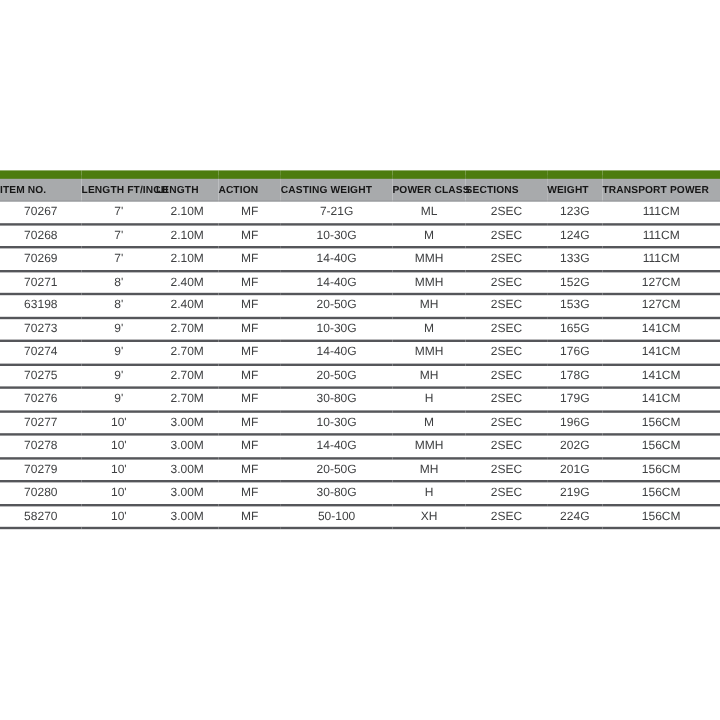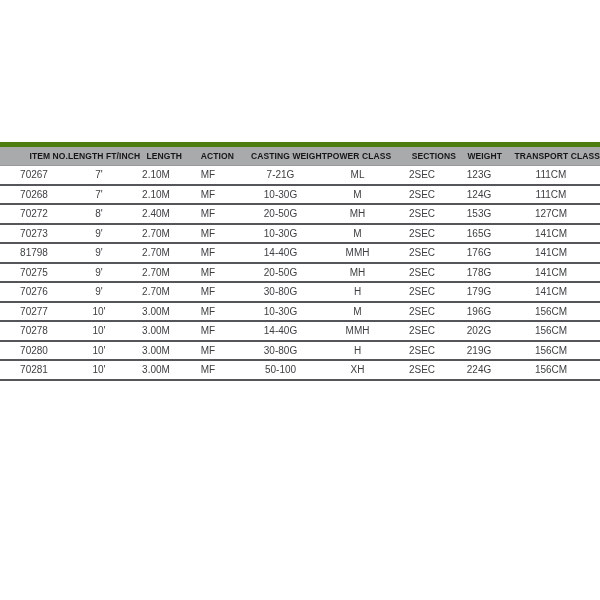--- a/index.html
+++ b/index.html
@@ -33,26 +33,26 @@
   .c6 { width: 61px; }
   .c7 { width: 68px; }
   .c8 { width: 46px; }
   .c9 { width: 98px; }
   table.spec-table thead th {
     background: #a8aaac;
     color: #161616;
     font-size: 8.5px;
     font-weight: bold;
     letter-spacing: 0.1px;
-    text-align: right;
+    text-align: left;
     vertical-align: middle;
     height: 18px;
     line-height: 18px;
     padding: 0;
-    border-top: 5px solid #4d7c0f;
+    border-top: 7px solid #4d7c0f;
     border-bottom: 1px solid #97999c;
     white-space: nowrap;
     overflow: visible;
   }
   table.spec-table tbody td {
     color: #3f4042;
     font-size: 10px;
     text-align: center;
     vertical-align: middle;
     height: 17.5px;
@@ -83,21 +83,21 @@
     <thead>
       <tr>
           <th>ITEM NO.</th>
           <th>LENGTH FT/INCH</th>
           <th>LENGTH</th>
           <th>ACTION</th>
           <th>CASTING WEIGHT</th>
           <th>POWER CLASS</th>
           <th>SECTIONS</th>
           <th>WEIGHT</th>
-          <th>TRANSPORT CLASS</th>
+          <th>TRANSPORT POWER</th>
         </tr>
     </thead>
     <tbody>
         <tr>
           <td>70267</td>
           <td>7'</td>
           <td>2.10M</td>
           <td>MF</td>
           <td>7-21G</td>
           <td>ML</td>
@@ -110,43 +110,65 @@
           <td>7'</td>
           <td>2.10M</td>
           <td>MF</td>
           <td>10-30G</td>
           <td>M</td>
           <td>2SEC</td>
           <td>124G</td>
           <td>111CM</td>
         </tr>
         <tr>
-          <td>70272</td>
+          <td>70269</td>
+          <td>7'</td>
+          <td>2.10M</td>
+          <td>MF</td>
+          <td>14-40G</td>
+          <td>MMH</td>
+          <td>2SEC</td>
+          <td>133G</td>
+          <td>111CM</td>
+        </tr>
+        <tr>
+          <td>70271</td>
           <td>8'</td>
           <td>2.40M</td>
           <td>MF</td>
+          <td>14-40G</td>
+          <td>MMH</td>
+          <td>2SEC</td>
+          <td>152G</td>
+          <td>127CM</td>
+        </tr>
+        <tr>
+          <td>63198</td>
+          <td>8'</td>
+          <td>2.40M</td>
+          <td>MF</td>
           <td>20-50G</td>
           <td>MH</td>
           <td>2SEC</td>
           <td>153G</td>
           <td>127CM</td>
         </tr>
         <tr>
           <td>70273</td>
           <td>9'</td>
           <td>2.70M</td>
           <td>MF</td>
           <td>10-30G</td>
           <td>M</td>
           <td>2SEC</td>
           <td>165G</td>
           <td>141CM</td>
         </tr>
         <tr>
-          <td>81798</td>
+          <td>70274</td>
           <td>9'</td>
           <td>2.70M</td>
           <td>MF</td>
           <td>14-40G</td>
           <td>MMH</td>
           <td>2SEC</td>
           <td>176G</td>
           <td>141CM</td>
         </tr>
         <tr>
@@ -187,32 +209,43 @@
           <td>10'</td>
           <td>3.00M</td>
           <td>MF</td>
           <td>14-40G</td>
           <td>MMH</td>
           <td>2SEC</td>
           <td>202G</td>
           <td>156CM</td>
         </tr>
         <tr>
+          <td>70279</td>
+          <td>10'</td>
+          <td>3.00M</td>
+          <td>MF</td>
+          <td>20-50G</td>
+          <td>MH</td>
+          <td>2SEC</td>
+          <td>201G</td>
+          <td>156CM</td>
+        </tr>
+        <tr>
           <td>70280</td>
           <td>10'</td>
           <td>3.00M</td>
           <td>MF</td>
           <td>30-80G</td>
           <td>H</td>
           <td>2SEC</td>
           <td>219G</td>
           <td>156CM</td>
         </tr>
         <tr>
-          <td>70281</td>
+          <td>58270</td>
           <td>10'</td>
           <td>3.00M</td>
           <td>MF</td>
           <td>50-100</td>
           <td>XH</td>
           <td>2SEC</td>
           <td>224G</td>
           <td>156CM</td>
         </tr>
       </tbody>

